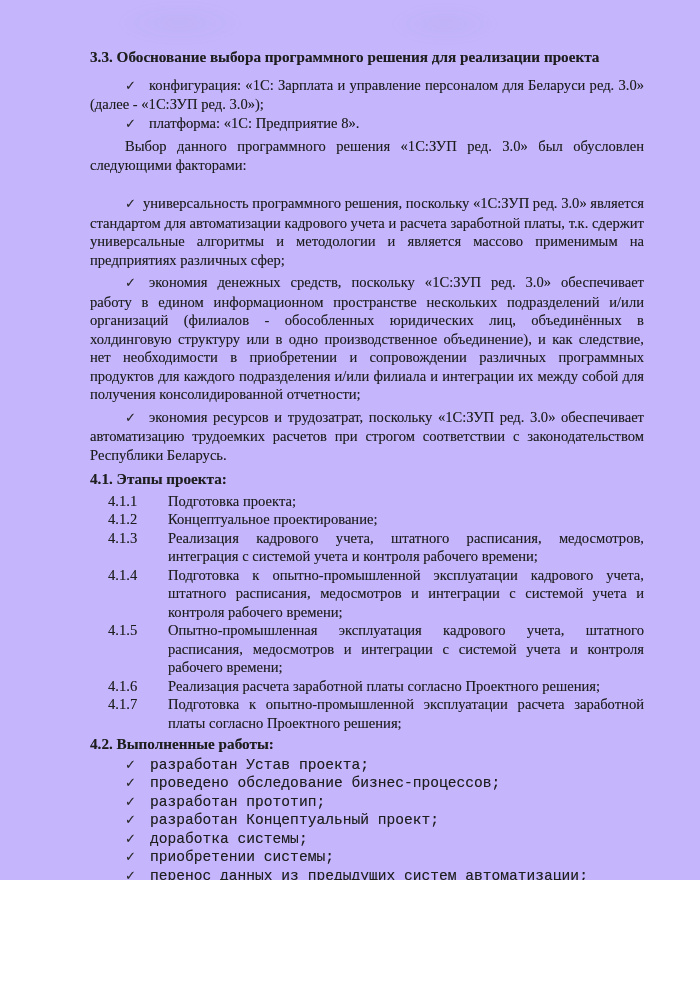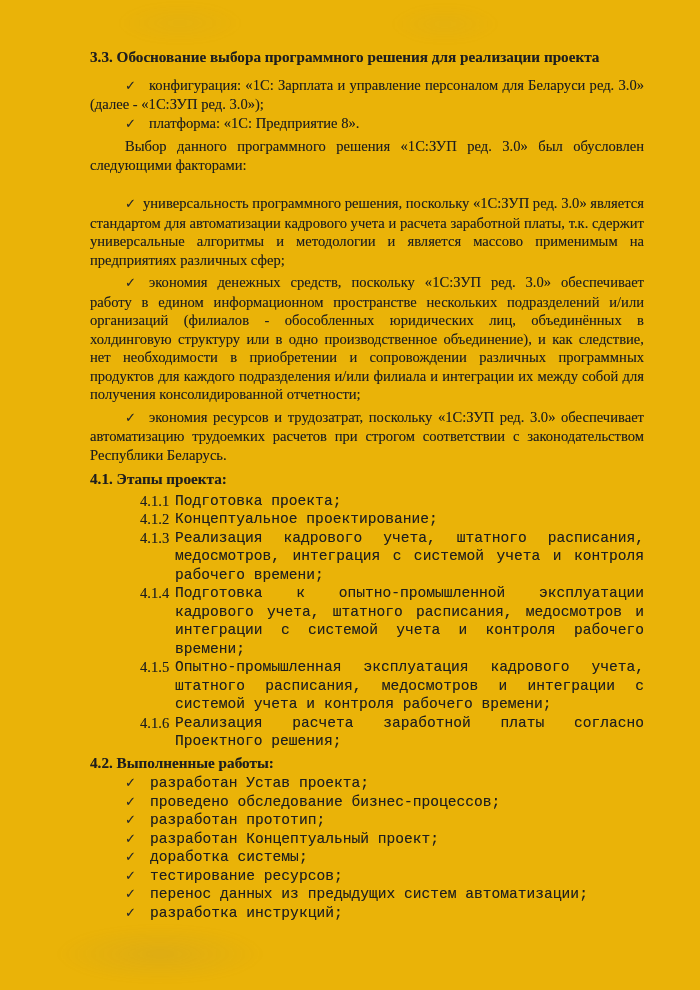--- a/index.html
+++ b/index.html
@@ -3,22 +3,22 @@
 <meta charset="utf-8">
 <style>
   html, body {
     margin: 0;
     padding: 0;
     background: #ffffff;
   }
   .page {
     position: relative;
     width: 700px;
-    height: 990px;
-    background: #eab308;
+    height: 880px;
+    background: #c4b5fd;
     overflow: hidden;
     font-family: "Liberation Serif", "DejaVu Serif", serif;
     font-size: 14.6px;
     line-height: 18.5px;
     color: #1e1e1e;
     text-shadow: 0 0 0.5px rgba(40,40,40,0.45);
   }
   .content {
     position: absolute;
     left: 90px;
@@ -53,29 +53,29 @@
   .chk-mid  { width: 18px; }
   ol.stages, ul.works {
     list-style: none;
     margin: 0;
     padding: 0;
   }
   ol.stages { margin-top: 3px; }
   ul.works  { margin-top: 2px; }
   ol.stages li {
     display: flex;
-    margin-left: 50px;
+    margin-left: 18px;
+    gap: 25px;
   }
   ol.stages .num {
     flex: 0 0 35px;
   }
   ol.stages .txt {
     flex: 1;
     text-align: justify;
-    font-family: Liberation Mono, monospace;
   }
   ul.works li {
     display: flex;
     margin-left: 35px;
   }
   ul.works .chk {
     flex: 0 0 25px;
   }
   ul.works .txt { flex: 1; font-family: Liberation Mono, monospace; }
   
@@ -149,20 +149,24 @@
           <div class="txt">Подготовка к опытно-промышленной эксплуатации кадрового учета, штатного расписания, медосмотров и интеграции с системой учета и контроля рабочего времени;</div>
         </li>
       <li>
           <span class="num">4.1.5</span>
           <div class="txt">Опытно-промышленная эксплуатация кадрового учета, штатного расписания, медосмотров и интеграции с системой учета и контроля рабочего времени;</div>
         </li>
       <li>
           <span class="num">4.1.6</span>
           <div class="txt">Реализация расчета заработной платы согласно Проектного решения;</div>
         </li>
+      <li>
+          <span class="num">4.1.7</span>
+          <div class="txt">Подготовка к опытно-промышленной эксплуатации расчета заработной платы согласно Проектного решения;</div>
+        </li>
     </ol>
 
     <p class="h h42">4.2. Выполненные работы:</p>
 
     <ul class="works">
       <li>
           <span class="chk">✓</span>
           <div class="txt">разработан Устав проекта;</div>
         </li>
       <li>
@@ -176,21 +180,21 @@
       <li>
           <span class="chk">✓</span>
           <div class="txt">разработан Концептуальный проект;</div>
         </li>
       <li>
           <span class="chk">✓</span>
           <div class="txt">доработка системы;</div>
         </li>
       <li>
           <span class="chk">✓</span>
-          <div class="txt">тестирование ресурсов;</div>
+          <div class="txt">приобретении системы;</div>
         </li>
       <li>
           <span class="chk">✓</span>
           <div class="txt">перенос данных из предыдущих систем автоматизации;</div>
         </li>
       <li>
           <span class="chk">✓</span>
           <div class="txt">разработка инструкций;</div>
         </li>
     </ul>

